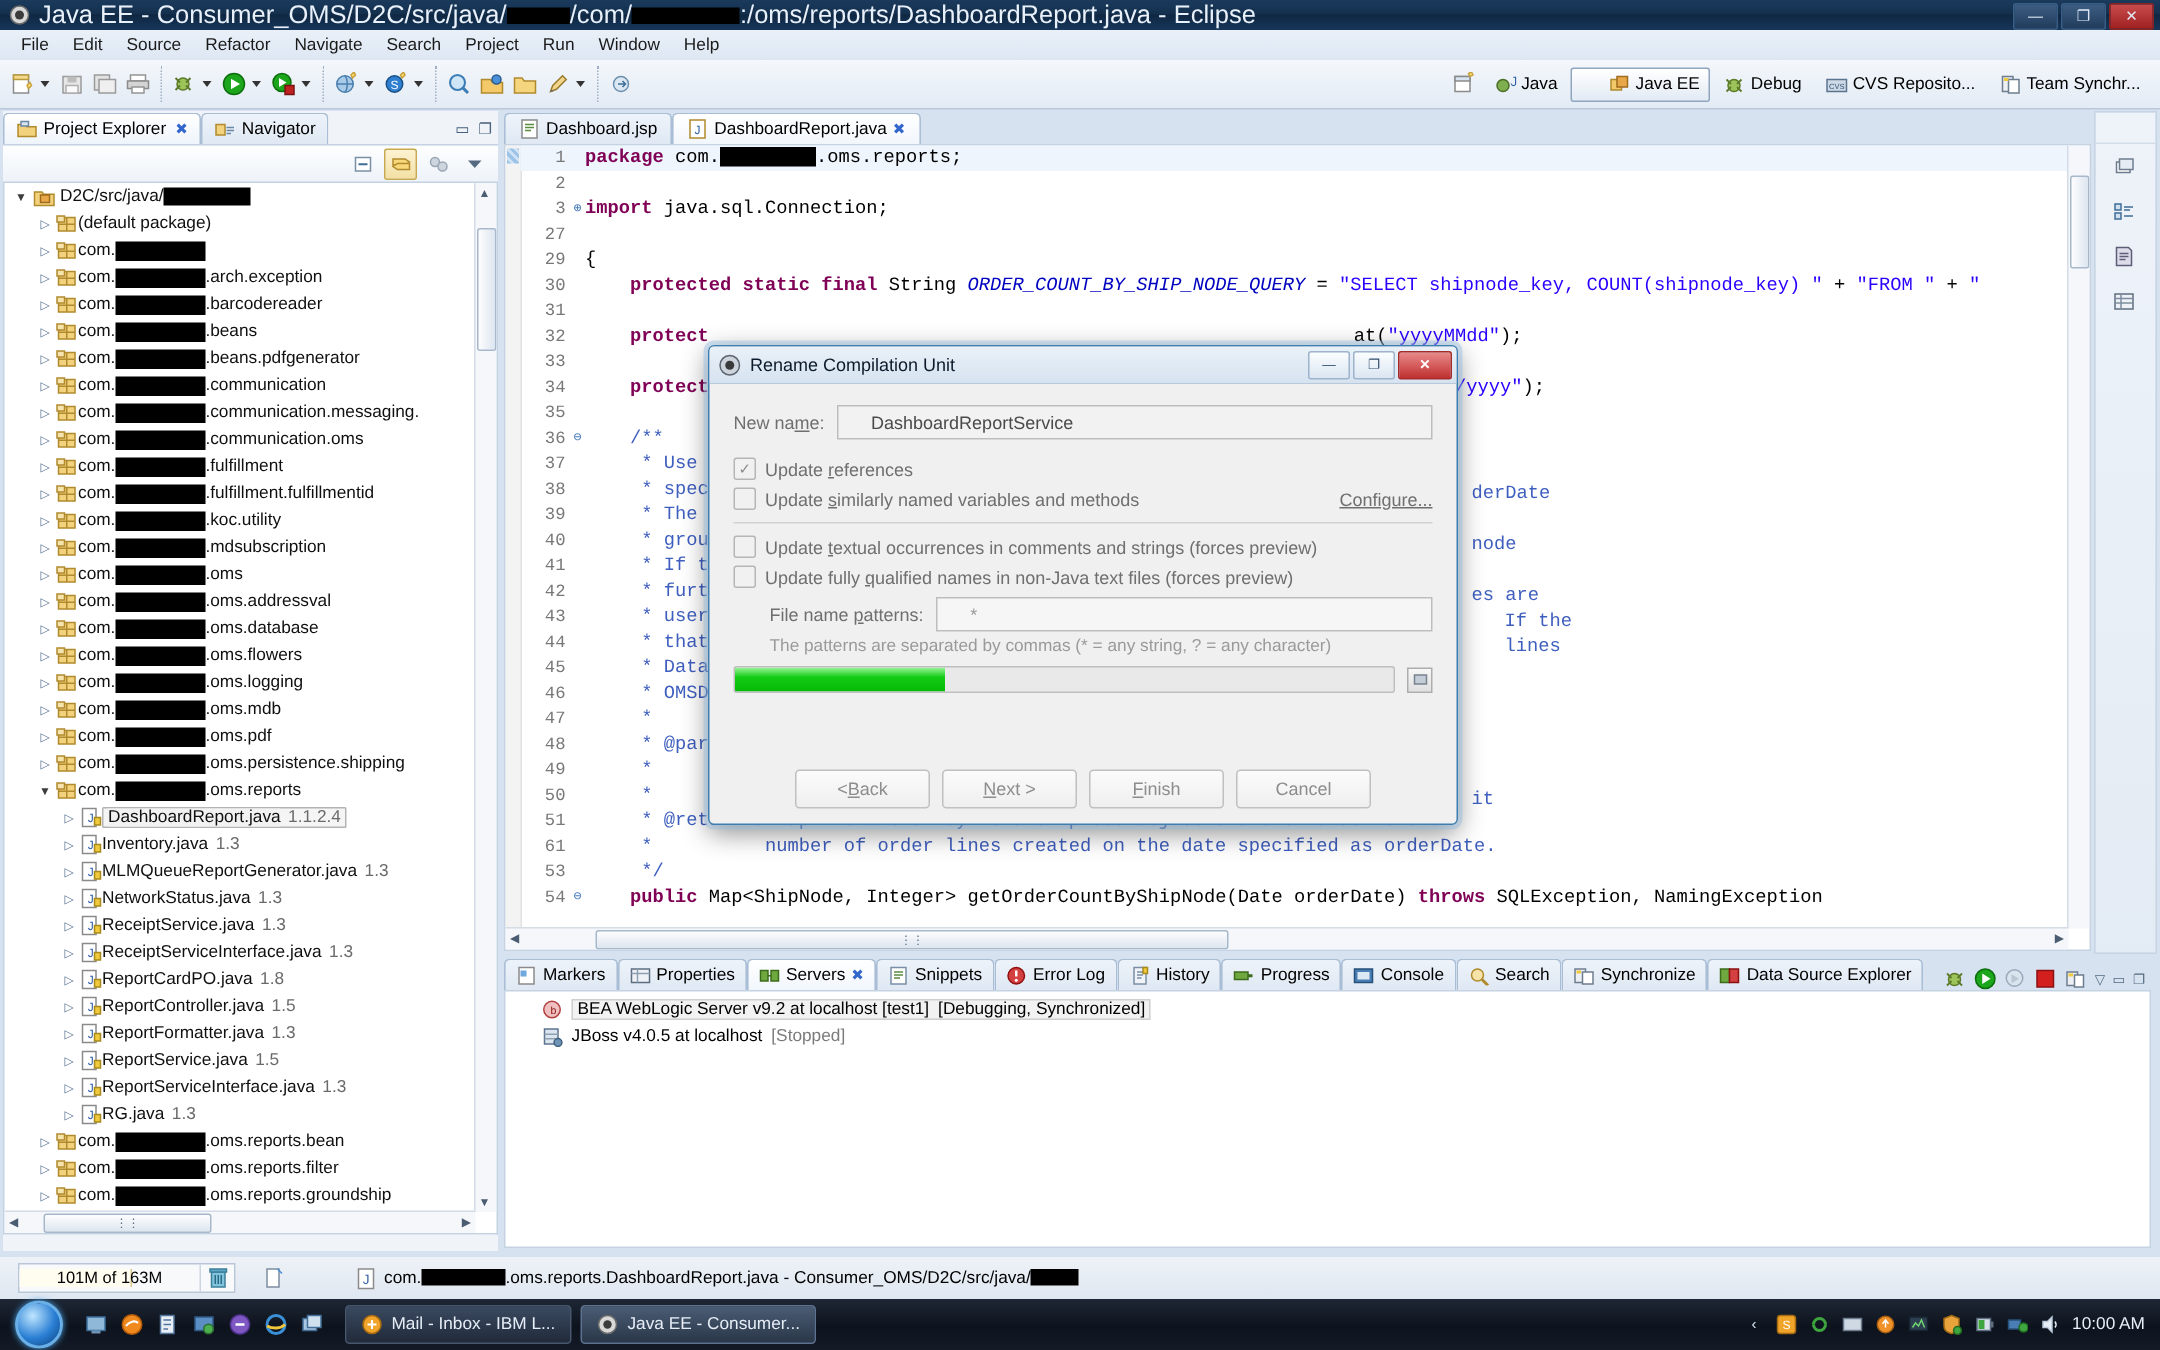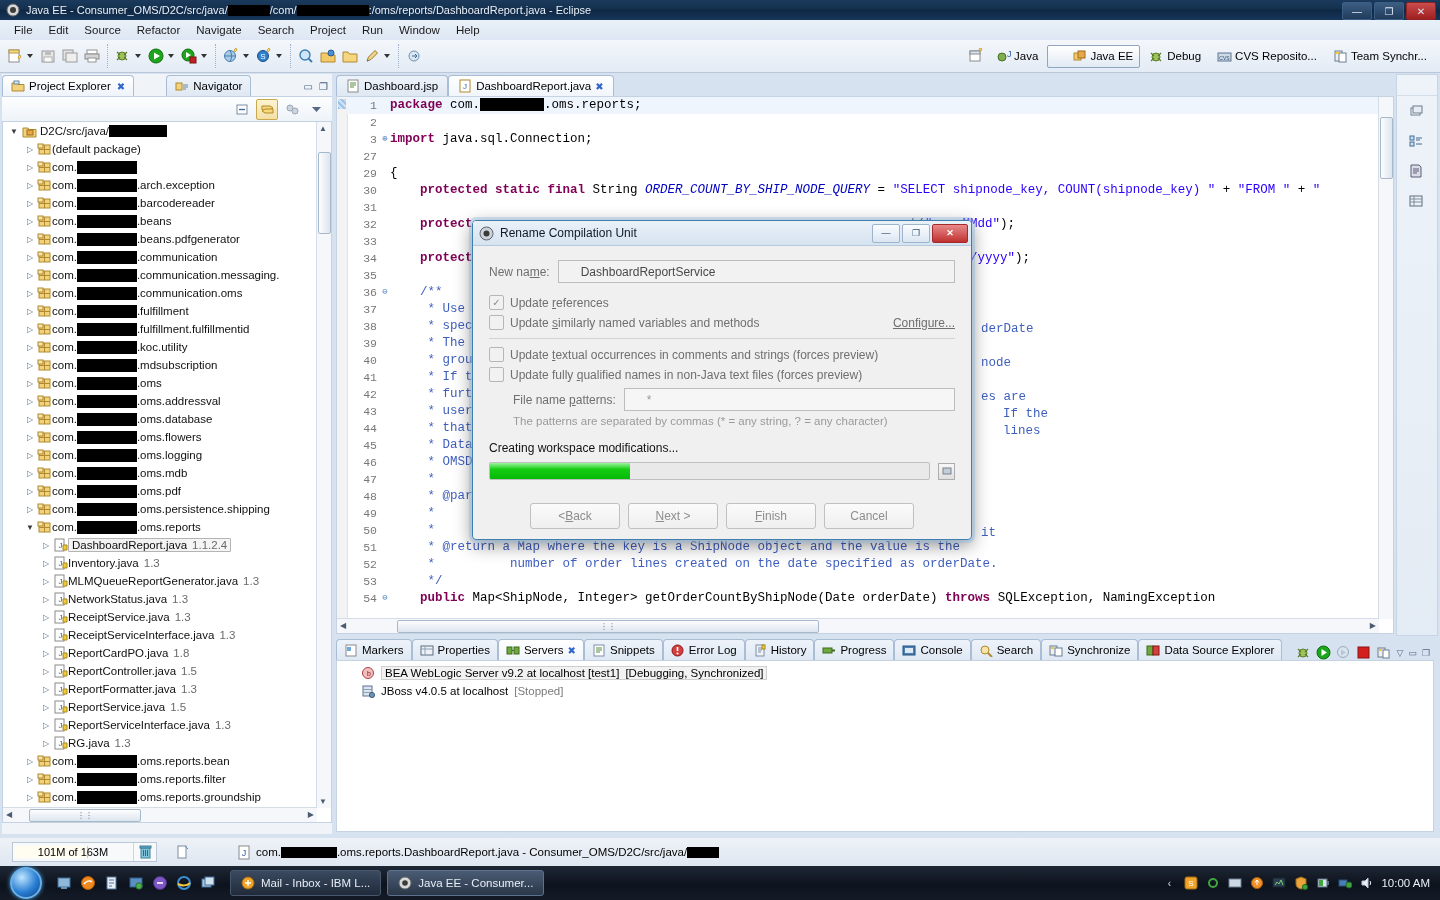--- a/index.html
+++ b/index.html
@@ -11,21 +11,21 @@
   }
   .app{position:relative;width:1440px;height:900px;}
 
   
   .titlebar{
     position:absolute;left:0;top:0;width:1440px;height:20px;
     background:linear-gradient(to bottom,#1b3a5c 0%,#14304e 45%,#0f2742 50%,#17365a 100%);
     display:flex;align-items:center;
   }
   .titlebar .tb-icon{width:16px;height:14px;margin-left:5px;display:flex;align-items:center;justify-content:center;}
-  .titlebar .tb-text{color:#e8f0fa;font-size:11px;margin-left:5px;white-space:nowrap;}
+  .titlebar .tb-text{color:#e8f0fa;font-size:17px;margin-left:5px;white-space:nowrap;}
   .redact{display:inline-block;background:#000;vertical-align:middle;}
   .wbtns{position:absolute;right:4px;top:2px;display:flex;gap:2px;}
   .wbtn{width:28px;height:16px;border:1px solid #3a5f86;border-radius:2px;
     background:linear-gradient(to bottom,#3c5d82,#213c5c);
     color:#dfe9f5;font-size:10px;display:flex;align-items:center;justify-content:center;}
   .wbtn.close{background:linear-gradient(to bottom,#c94c4c,#a02020);border-color:#8d2323;}
 
   
   .menubar{
     position:absolute;left:0;top:20px;width:1440px;height:20px;
@@ -43,21 +43,21 @@
   }
   .tbgrp{display:flex;align-items:center;padding:0 4px;border-right:1px dotted #9fb0c4;height:24px;}
   .tbtn{width:22px;height:22px;display:flex;align-items:center;justify-content:center;}
   .arrow-dn{width:0;height:0;border-left:3.5px solid transparent;border-right:3.5px solid transparent;border-top:4px solid #333;margin:0 4px 0 1px;}
   .persp{margin-left:auto;display:flex;align-items:center;height:30px;padding-right:6px;}
   .persp-item{display:flex;align-items:center;gap:3px;padding:3px 6px;font-size:11.5px;margin-left:2px;border:1px solid transparent;border-radius:2px;}
   .persp-item.active{background:linear-gradient(to bottom,#ffffff,#e2eaf4);border:1px solid #8fa6c0;padding-left:24px;}
 
   
   .leftpane{position:absolute;left:2px;top:74px;width:330px;height:760px;background:#f0f4f9;}
-  .viewtabs{position:relative;height:22px;display:flex;align-items:flex-end;gap:32px;}
+  .viewtabs{position:relative;height:22px;display:flex;align-items:flex-end;}
   .vtab{display:flex;align-items:center;gap:4px;height:20px;padding:0 8px;font-size:11.5px;
     border:1px solid #a9bdd4;border-bottom:none;border-radius:4px 4px 0 0;background:linear-gradient(to bottom,#eef3fa,#dfe8f3);}
   .vtab.active{background:linear-gradient(to bottom,#ffffff,#eef4fb);font-weight:normal;}
   .vtab .closex{font-size:10px;color:#36c;margin-left:2px;}
   .viewtabs .vctl{position:absolute;right:4px;bottom:4px;display:flex;gap:6px;color:#48607c;font-size:10px;}
   .viewtoolbar{height:24px;border-top:1px solid #c4d2e2;border-bottom:1px solid #c4d2e2;
     background:linear-gradient(to bottom,#fdfefe,#eef3f9);display:flex;align-items:center;justify-content:flex-end;padding-right:6px;gap:4px;}
   .vt-btn{width:20px;height:19px;display:flex;align-items:center;justify-content:center;}
   .vt-btn.toggled{background:linear-gradient(to bottom,#fdf3d2,#f3e0a4);border:1px solid #c9a94e;border-radius:2px;}
   .treearea{position:relative;height:700px;background:#fff;border:1px solid #c4d2e2;border-top:none;overflow:hidden;}
@@ -150,21 +150,21 @@
     border:2px solid #6ab0e8;box-shadow:0 0 4px #4aa3e8;}
   .qlaunch{display:flex;align-items:center;gap:4px;padding:0 6px;}
   .ql{width:20px;height:20px;display:flex;align-items:center;justify-content:center;}
   .tasks{display:flex;align-items:center;gap:6px;margin-left:6px;}
   .task{display:flex;align-items:center;gap:6px;height:24px;padding:0 10px;border-radius:3px;
     background:linear-gradient(to bottom,#3b4a60,#202a3a);border:1px solid #46576e;color:#e6edf6;font-size:11.5px;white-space:nowrap;}
   .tray{margin-left:auto;display:flex;align-items:center;gap:6px;padding-right:10px;color:#e8eef7;font-size:11.5px;}
   .trayico{width:16px;height:16px;display:flex;align-items:center;justify-content:center;}
 
   
-  .dlg{position:absolute;left:472px;top:220px;width:498px;height:318px;
+  .dlg{position:absolute;left:472px;top:230px;width:498px;height:318px;
     border:1px solid #3f7fb0;border-radius:4px;
     background:#f0f0f0;box-shadow:0 5px 18px rgba(0,0,0,.45);
     outline:3px solid rgba(150,190,225,.45);}
   .dlg-tb{height:24px;border-radius:3px 3px 0 0;
     background:linear-gradient(to bottom,#eaf1f8,#d6e3f0);
     border-bottom:1px solid #b7c9dc;display:flex;align-items:center;padding-left:6px;}
   .dlg-title{font-size:12px;margin-left:6px;color:#0c1a2b;}
   .dlg-btns{margin-left:auto;display:flex;gap:2px;padding-right:3px;}
   .dbtn{width:26px;height:17px;border:1px solid #9db4cc;border-radius:2px;
     background:linear-gradient(to bottom,#fbfdff,#dbe6f2);display:flex;align-items:center;justify-content:center;font-size:9px;color:#34506e;}
@@ -1059,21 +1059,21 @@
           <div class="cline"><span class="lnum">42</span><span class="fold"></span><span class="code"><span class="jdoc">     * </span><span class="jdoc">furt</span></span></div>
           <div class="cline"><span class="lnum">43</span><span class="fold"></span><span class="code"><span class="jdoc">     * </span><span class="jdoc">user</span></span></div>
           <div class="cline"><span class="lnum">44</span><span class="fold"></span><span class="code"><span class="jdoc">     * </span><span class="jdoc">that</span></span></div>
           <div class="cline"><span class="lnum">45</span><span class="fold"></span><span class="code"><span class="jdoc">     * </span><span class="jdoc">Data</span></span></div>
           <div class="cline"><span class="lnum">46</span><span class="fold"></span><span class="code"><span class="jdoc">     * </span><span class="jdoc">OMSD</span></span></div>
           <div class="cline"><span class="lnum">47</span><span class="fold"></span><span class="code"><span class="jdoc">     *</span></span></div>
           <div class="cline"><span class="lnum">48</span><span class="fold"></span><span class="code"><span class="jdoc">     * </span><span class="jdoc">@par</span></span></div>
           <div class="cline"><span class="lnum">49</span><span class="fold"></span><span class="code"><span class="jdoc">     *</span></span></div>
           <div class="cline"><span class="lnum">50</span><span class="fold"></span><span class="code"><span class="jdoc">     *</span><span style="display: inline-block; width: 130px;"></span><span class="jdoc">will default to the current date.</span></span></div>
           <div class="cline"><span class="lnum">51</span><span class="fold"></span><span class="code"><span class="jdoc">     * @return a Map where the key is a ShipNode object and the value is the</span></span></div>
-          <div class="cline"><span class="lnum">52</span><span class="fold"></span><span class="code"><span class="jdoc">     *          number of order lines created on the date specified as orderDate.</span></span></div>
+          <div class="cline"><span class="lnum">61</span><span class="fold"></span><span class="code"><span class="jdoc">     *          number of order lines created on the date specified as orderDate.</span></span></div>
           <div class="cline"><span class="lnum">53</span><span class="fold"></span><span class="code"><span class="jdoc">     */</span></span></div>
           <div class="cline"><span class="lnum">54</span><span class="fold">⊖</span><span class="code"><span class="pln">    </span><span class="kw">public</span><span class="pln"> Map&lt;ShipNode, Integer&gt; getOrderCountByShipNode(Date orderDate) </span><span class="kw">throws</span><span class="pln"> SQLException, NamingException</span></span></div>
         </div>
       <div class="codev">
           <div class="thumb"></div>
         </div>
       <div class="codeh">
         <span class="sb-l">◀</span>
         <div class="thumb">⋮⋮</div>
         <span class="sb-r">▶</span>
@@ -1484,21 +1484,20 @@
       <div class="cbrow">
         <span class="cbox"></span>
         <span class="cbtxt">Update fully <span class="u">q</span>ualified names in non-Java text files (forces preview)</span>
       </div>
       <div class="patrow">
         <span class="fldlbl">File name <span class="u">p</span>atterns:</span>
         <div class="txtbox" style="background:#f6f6f6;color:#9a9a9a;">*</div>
       </div>
       <div class="hint">The patterns are separated by commas (* = any string, ? = any character)</div>
 
-      <div class="progtitle">Creating workspace modifications...</div>
       <div class="progwrap">
         <div class="progbar">
             <div class="progfill" id="progfill" style="width: 32%; background: linear-gradient(rgb(155, 245, 155) 0%, rgb(20, 204, 20) 40%, rgb(6, 185, 6) 100%);"></div>
           </div>
         <div class="progstop">
             <svg width="10" height="10">
               <rect x="1" y="2" width="8" height="6" fill="#c3cdd8" stroke="#78838f"></rect>
             </svg>
           </div>
       </div>

